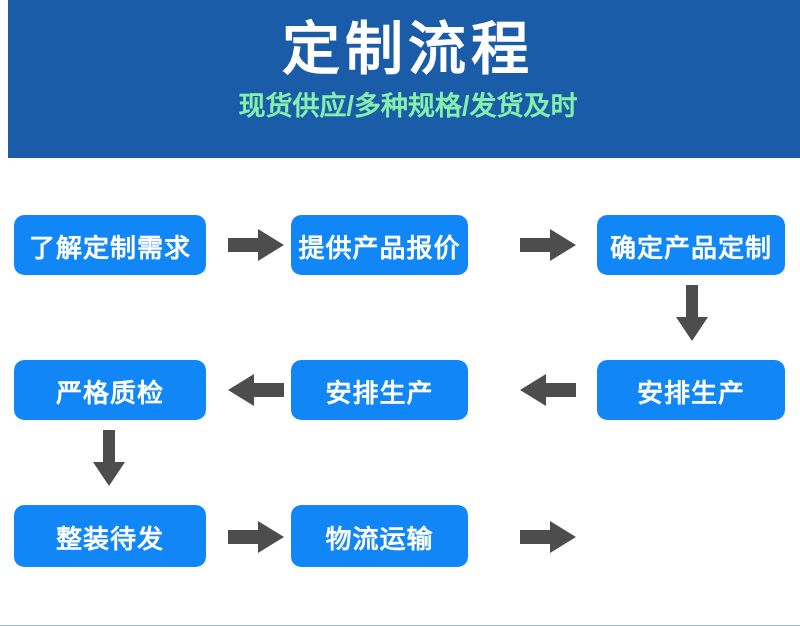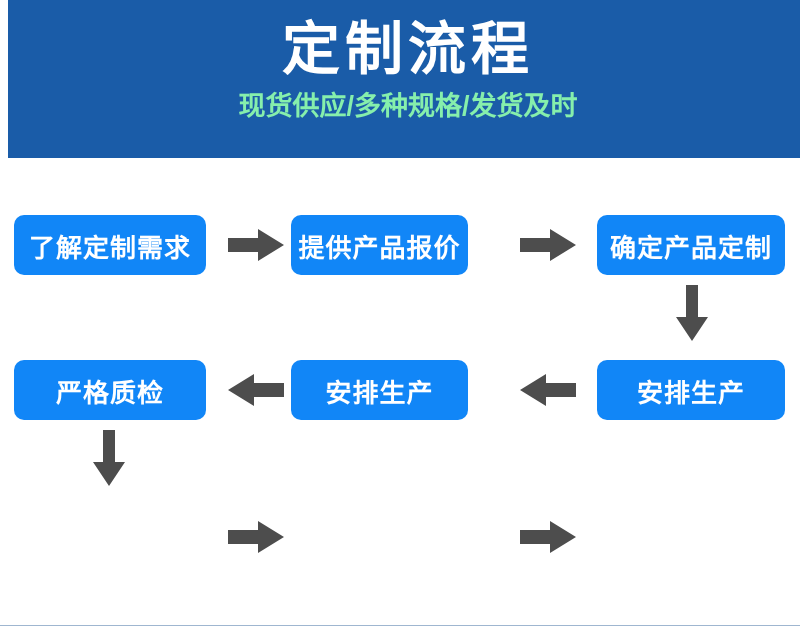--- a/index.html
+++ b/index.html
@@ -175,21 +175,27 @@
         <polygon points="56,10 26,10 26,1 0,17 26,33 26,24 56,24" fill="#4d4d4d"></polygon>
       </svg>
     </div>
 
     <div class="arrow arr-v arrow-v-left">
       <svg width="34" height="56" viewBox="0 0 34 56" xmlns="http://www.w3.org/2000/svg">
         <polygon points="11,0 23,0 23,32 33,32 17,56 1,32 11,32" fill="#4d4d4d"></polygon>
       </svg>
     </div>
 
-
+    <div class="node col-1 row-3">
+      <span>整装待发</span>
+    </div>
+
+    <div class="node col-2 row-3">
+      <span>物流运输</span>
+    </div>
 
 
     <div class="arrow arr-h arrow-r3a">
       <svg width="56" height="34" viewBox="0 0 56 34" xmlns="http://www.w3.org/2000/svg">
         <polygon points="0,10 30,10 30,1 56,17 30,33 30,24 0,24" fill="#4d4d4d"></polygon>
       </svg>
     </div>
 
     <div class="arrow arr-h arrow-r3b">
       <svg width="56" height="34" viewBox="0 0 56 34" xmlns="http://www.w3.org/2000/svg">

